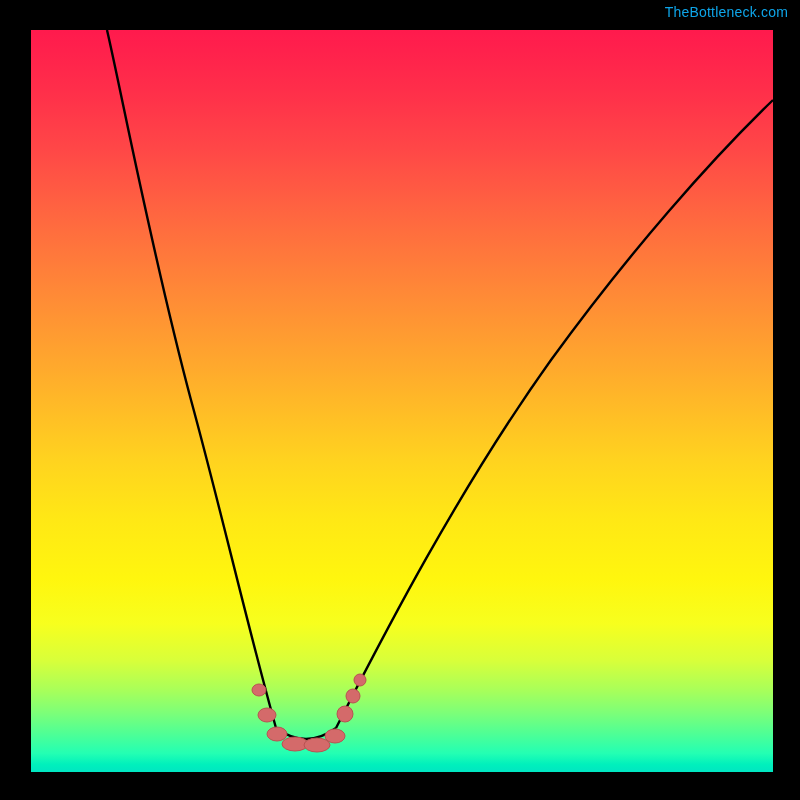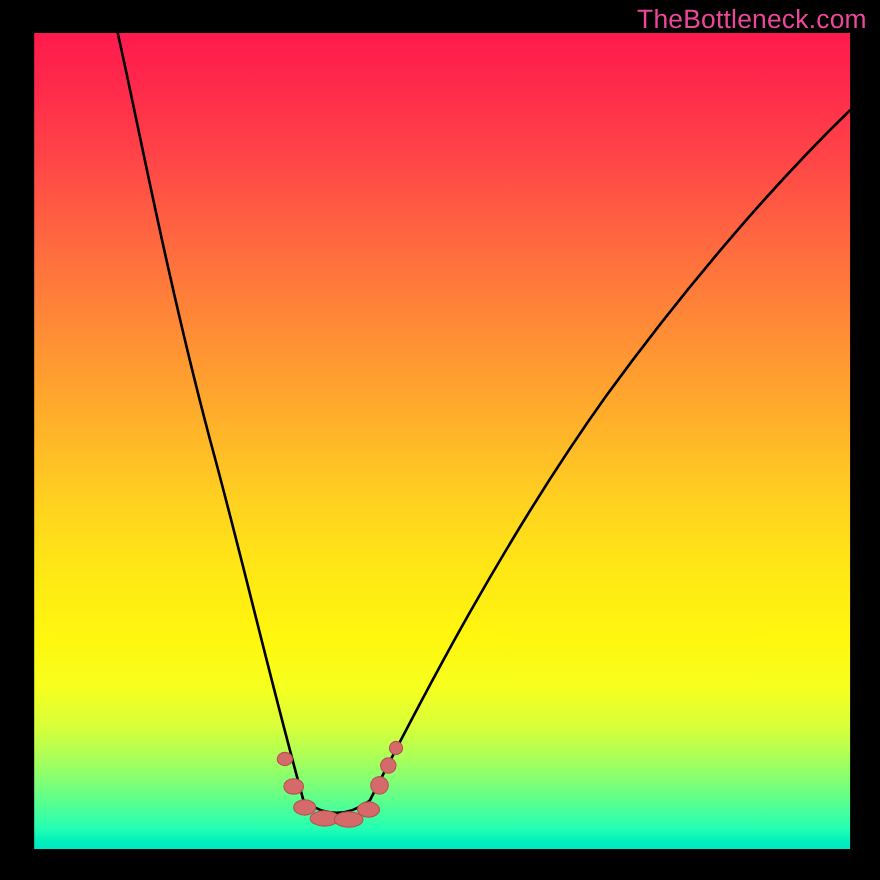--- a/index.html
+++ b/index.html
@@ -36,22 +36,22 @@
       #4cff97 95%,
       #23ffb3 97.5%,
       #00f0bc 99%,
       #00e6c2 100%
     );
   }
   .watermark {
     position: absolute;
     top: 4px;
     right: 12px;
-    color: #ec4899;
-    font-size: 24px;
+    color: #0ea5e9;
+    font-size: 14px;
     font-weight: 500;
     letter-spacing: 0.2px;
     user-select: none;
   }
   svg.curves {
     position: absolute;
     left: 0;
     top: 0;
     width: 742px;
     height: 742px;

